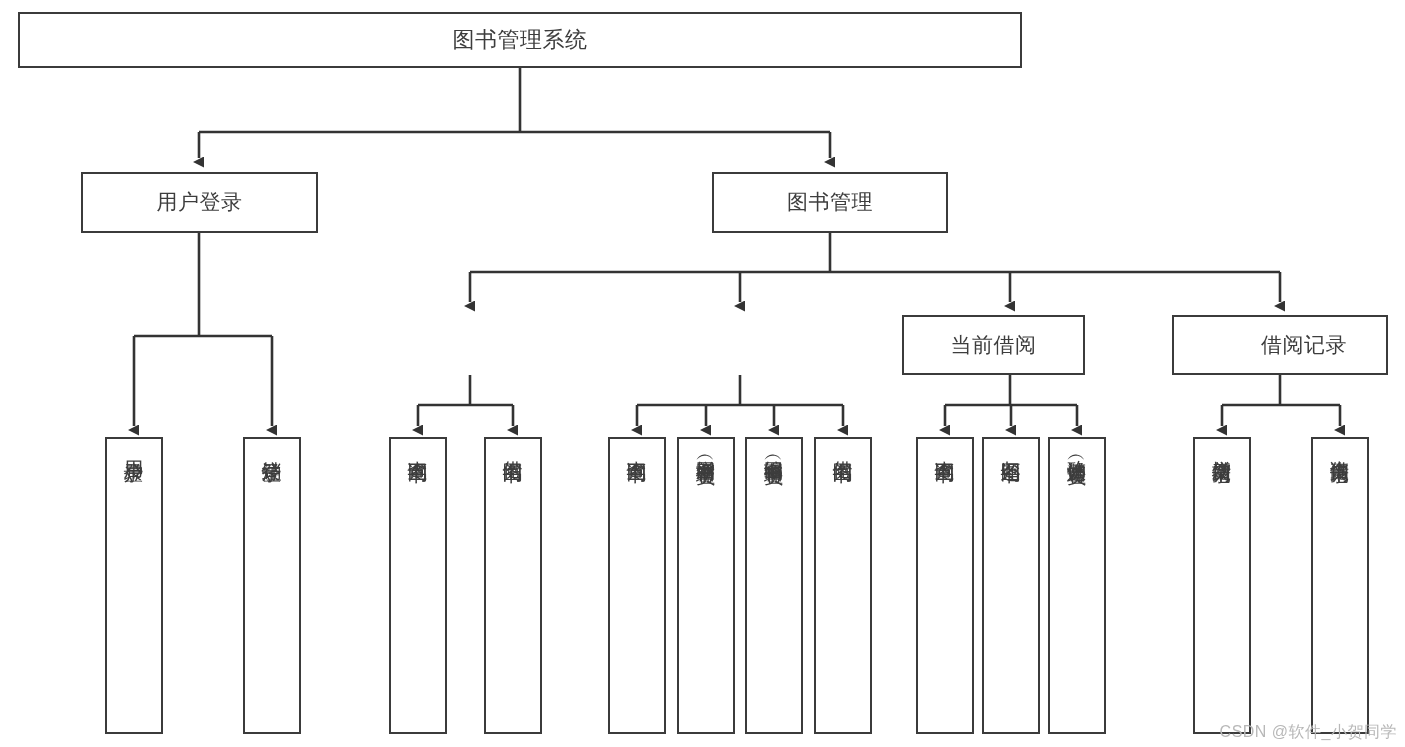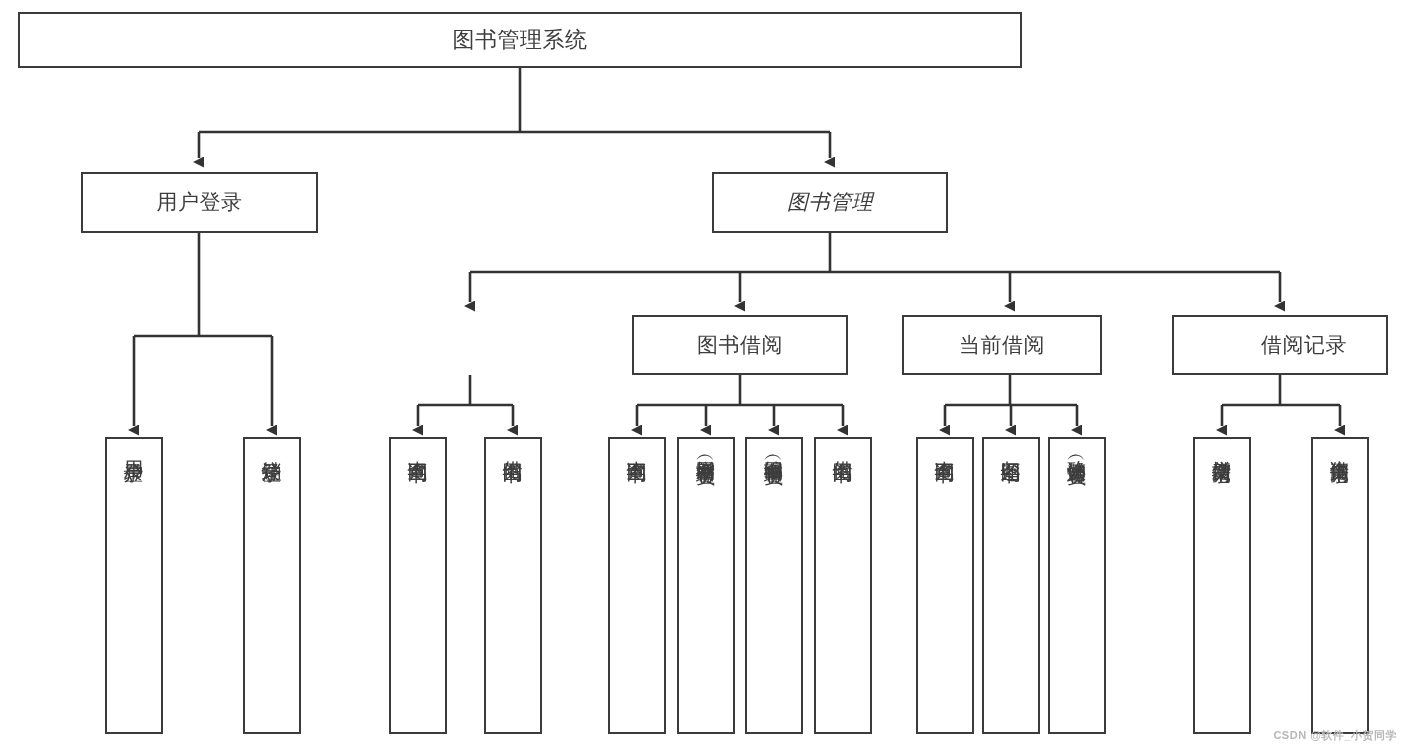--- a/index.html
+++ b/index.html
@@ -65,26 +65,25 @@
     letter-spacing: 1px;
     white-space: nowrap;
   }
   .node.vertical.tall-text .node-label {
     font-size: 19px;
   }
   #watermark {
     position: absolute;
     right: 8px;
     bottom: 4px;
-    font-size: 11px;
+    font-size: 16px;
     color: #b8b8b8;
     letter-spacing: 0.5px;
     z-index: 5;
     user-select: none;
-    font-weight: bold;
   }
 </style>
 </head>
 <body>
 
 <div id="diagram-root">
 
   <svg id="connector-layer" viewBox="0 0 1405 747" width="1405" height="747" xmlns="http://www.w3.org/2000/svg">
     <defs>
       <marker id="arrowhead" markerWidth="11" markerHeight="11" refX="1.5" refY="5" orient="auto" markerUnits="userSpaceOnUse">
@@ -136,30 +135,27 @@
   </svg>
 
   <div class="node horizontal root" style="left:18px; top:12px; width:1004px; height:56px;">
     <span class="node-label">图书管理系统</span>
   </div>
 
   <div class="node horizontal" style="left:81px; top:172px; width:237px; height:61px;">
     <span class="node-label">用户登录</span>
   </div>
 
-  <div class="node horizontal" style="left:712px; top:172px; width:236px; height:61px;font-style:italic;">
+  <div class="node horizontal" style="left:712px; top:172px; width:236px; height:61px;">
     <span class="node-label">图书管理</span>
   </div>
 
 
-  <div class="node horizontal" style="left:632px; top:315px; width:216px; height:60px;">
-    <span class="node-label">图书借阅</span>
-  </div>
-
-  <div class="node horizontal" style="left:902px; top:315px; width:200px; height:60px;">
+
+  <div class="node horizontal" style="left:902px; top:315px; width:183px; height:60px;">
     <span class="node-label">当前借阅</span>
   </div>
 
   <div class="node horizontal" style="left:1172px; top:315px; width:216px; height:60px;padding-left:48px;">
     <span class="node-label">借阅记录</span>
   </div>
 
   <div class="node vertical" style="left:105px; top:437px; width:58px; height:297px;">
     <span class="node-label">用户登录</span>
   </div>

